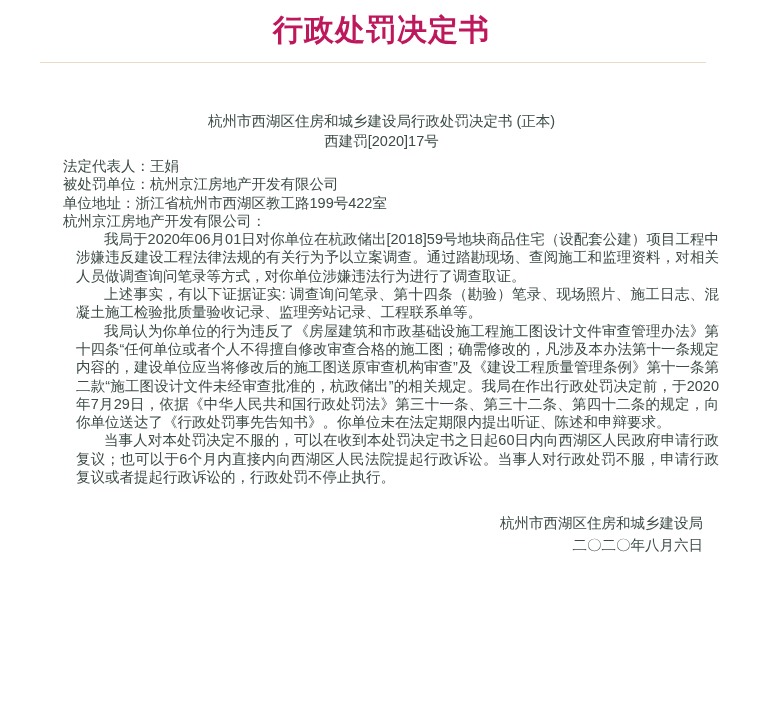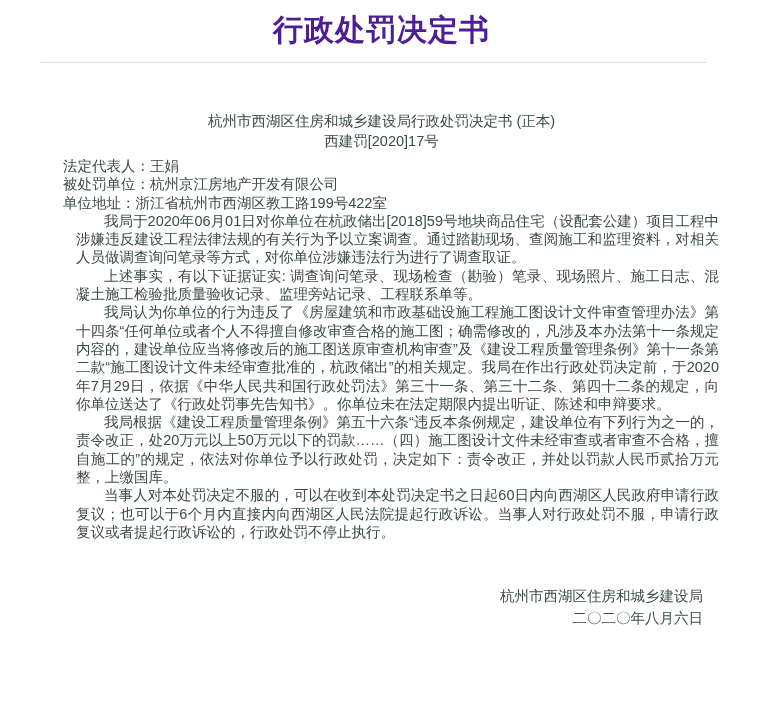--- a/index.html
+++ b/index.html
@@ -19,21 +19,21 @@
     width: 763px;
     height: 726px;
     position: relative;
   }
   .title {
     margin: 14px 0 0 0;
     font-size: 30px;
     line-height: 32px;
     font-weight: bold;
     text-align: center;
-    color: #4c1d95;
+    color: #be185d;
     letter-spacing: 1px;
   }
   .divider {
     margin: 16px 57px 0 40px;
     border-top: 1px solid #e9dcc6;
     height: 0;
   }
   .doc-header {
     margin-top: 48px;
     text-align: center;
@@ -55,21 +55,21 @@
     padding: 0;
   }
   p.info {
     text-indent: 23px;
   }
   p.para {
     text-indent: 28px;
     margin-left: 36px;
   }
   .signature {
-    margin-top: 44px;
+    margin-top: 26px;
     padding-right: 60px;
     text-align: right;
     font-size: 14.5px;
     line-height: 22px;
   }
 </style>
 </head>
 <body>
 
 <div class="page">
@@ -80,25 +80,25 @@
 
   <div class="doc-header">
     <div>杭州市西湖区住房和城乡建设局行政处罚决定书 (正本)</div>
     <div>西建罚[2020]17号</div>
   </div>
 
   <div class="body-text">
     <p class="info">法定代表人：王娟</p>
     <p class="info">被处罚单位：杭州京江房地产开发有限公司</p>
     <p class="info">单位地址：浙江省杭州市西湖区教工路199号422室</p>
+    <p class="info">杭州京江房地产开发有限公司：</p>
 
     <p class="para">我局于2020年06月01日对你单位在杭政储出[2018]59号地块商品住宅（设配套公建）项目工程中涉嫌违反建设工程法律法规的有关行为予以立案调查。通过踏勘现场、查阅施工和监理资料，对相关人员做调查询问笔录等方式，对你单位涉嫌违法行为进行了调查取证。</p>
-    <p class="para">上述事实，有以下证据证实: 调查询问笔录、现场检查（勘验）笔录、现场照片、施工日志、混凝土施工检验批质量验收记录、监理旁站记录、工程联系单等。</p>
+    <p class="para">上述事实，有以下证据证实: 调查询问笔录、第十四条（勘验）笔录、现场照片、施工日志、混凝土施工检验批质量验收记录、监理旁站记录、工程联系单等。</p>
     <p class="para">我局认为你单位的行为违反了《房屋建筑和市政基础设施工程施工图设计文件审查管理办法》第十四条“任何单位或者个人不得擅自修改审查合格的施工图；确需修改的，凡涉及本办法第十一条规定内容的，建设单位应当将修改后的施工图送原审查机构审查”及《建设工程质量管理条例》第十一条第二款“施工图设计文件未经审查批准的，杭政储出”的相关规定。我局在作出行政处罚决定前，于2020年7月29日，依据《中华人民共和国行政处罚法》第三十一条、第三十二条、第四十二条的规定，向你单位送达了《行政处罚事先告知书》。你单位未在法定期限内提出听证、陈述和申辩要求。</p>
-    <p class="para">我局根据《建设工程质量管理条例》第五十六条“违反本条例规定，建设单位有下列行为之一的，责令改正，处20万元以上50万元以下的罚款……（四）施工图设计文件未经审查或者审查不合格，擅自施工的”的规定，依法对你单位予以行政处罚，决定如下：责令改正，并处以罚款人民币贰拾万元整，上缴国库。</p>
     <p class="para">当事人对本处罚决定不服的，可以在收到本处罚决定书之日起60日内向西湖区人民政府申请行政复议；也可以于6个月内直接内向西湖区人民法院提起行政诉讼。当事人对行政处罚不服，申请行政复议或者提起行政诉讼的，行政处罚不停止执行。</p>
   </div>
 
   <div class="signature">
     <div>杭州市西湖区住房和城乡建设局</div>
     <div>二〇二〇年八月六日</div>
   </div>
 
 </div>
 

